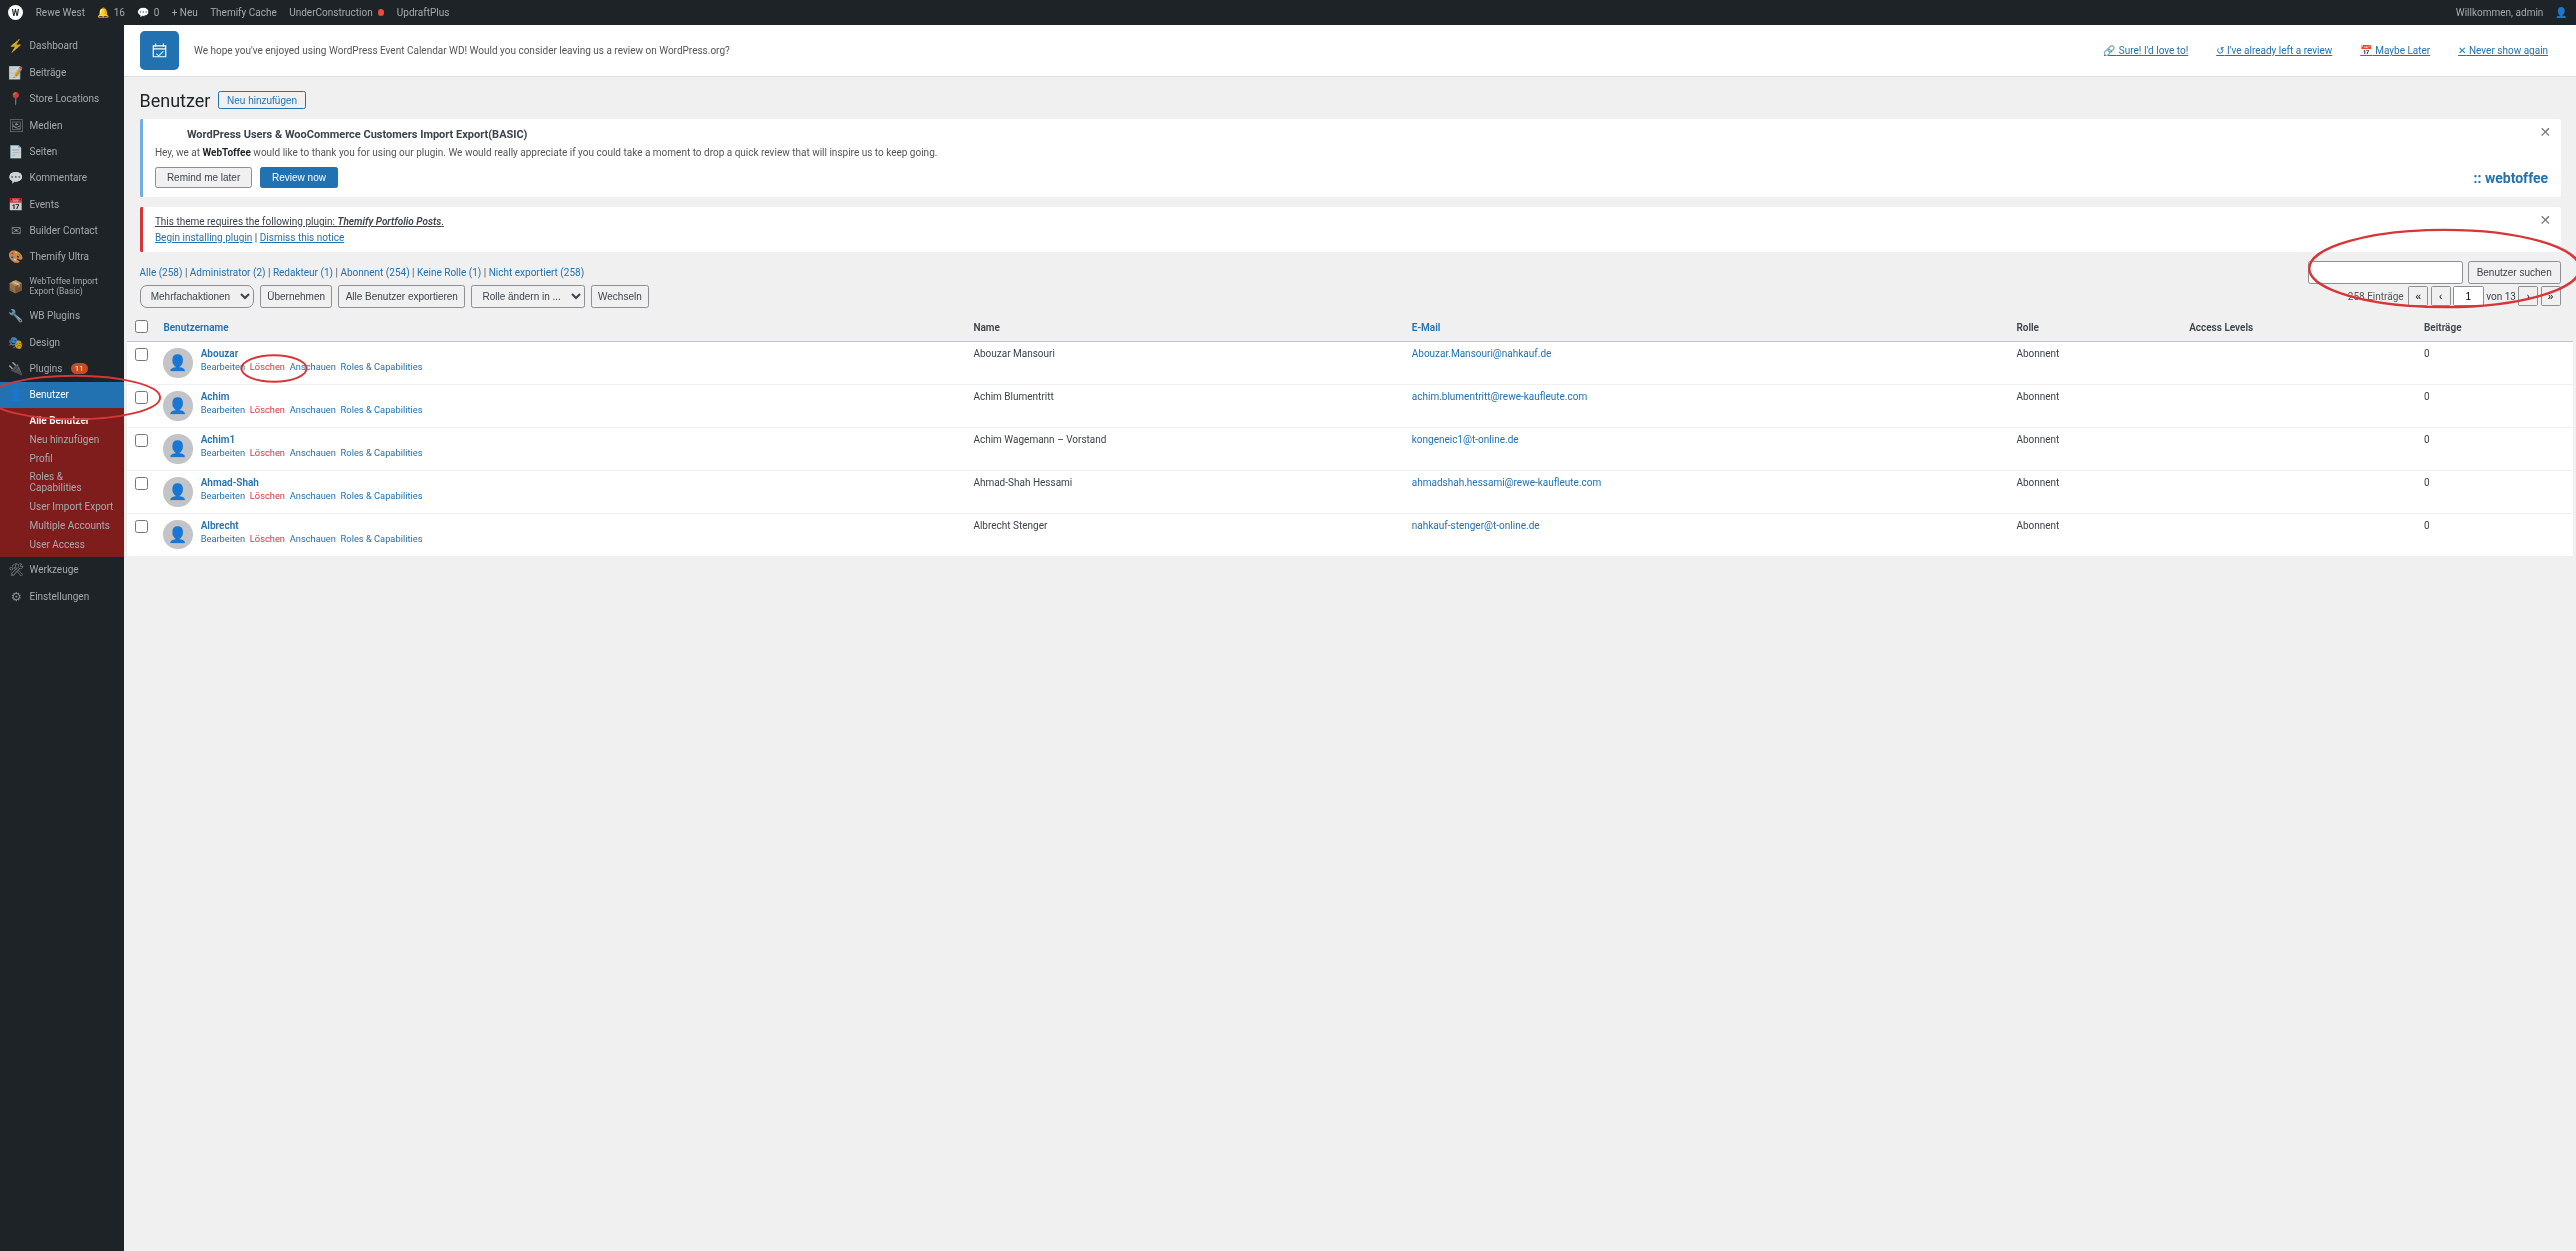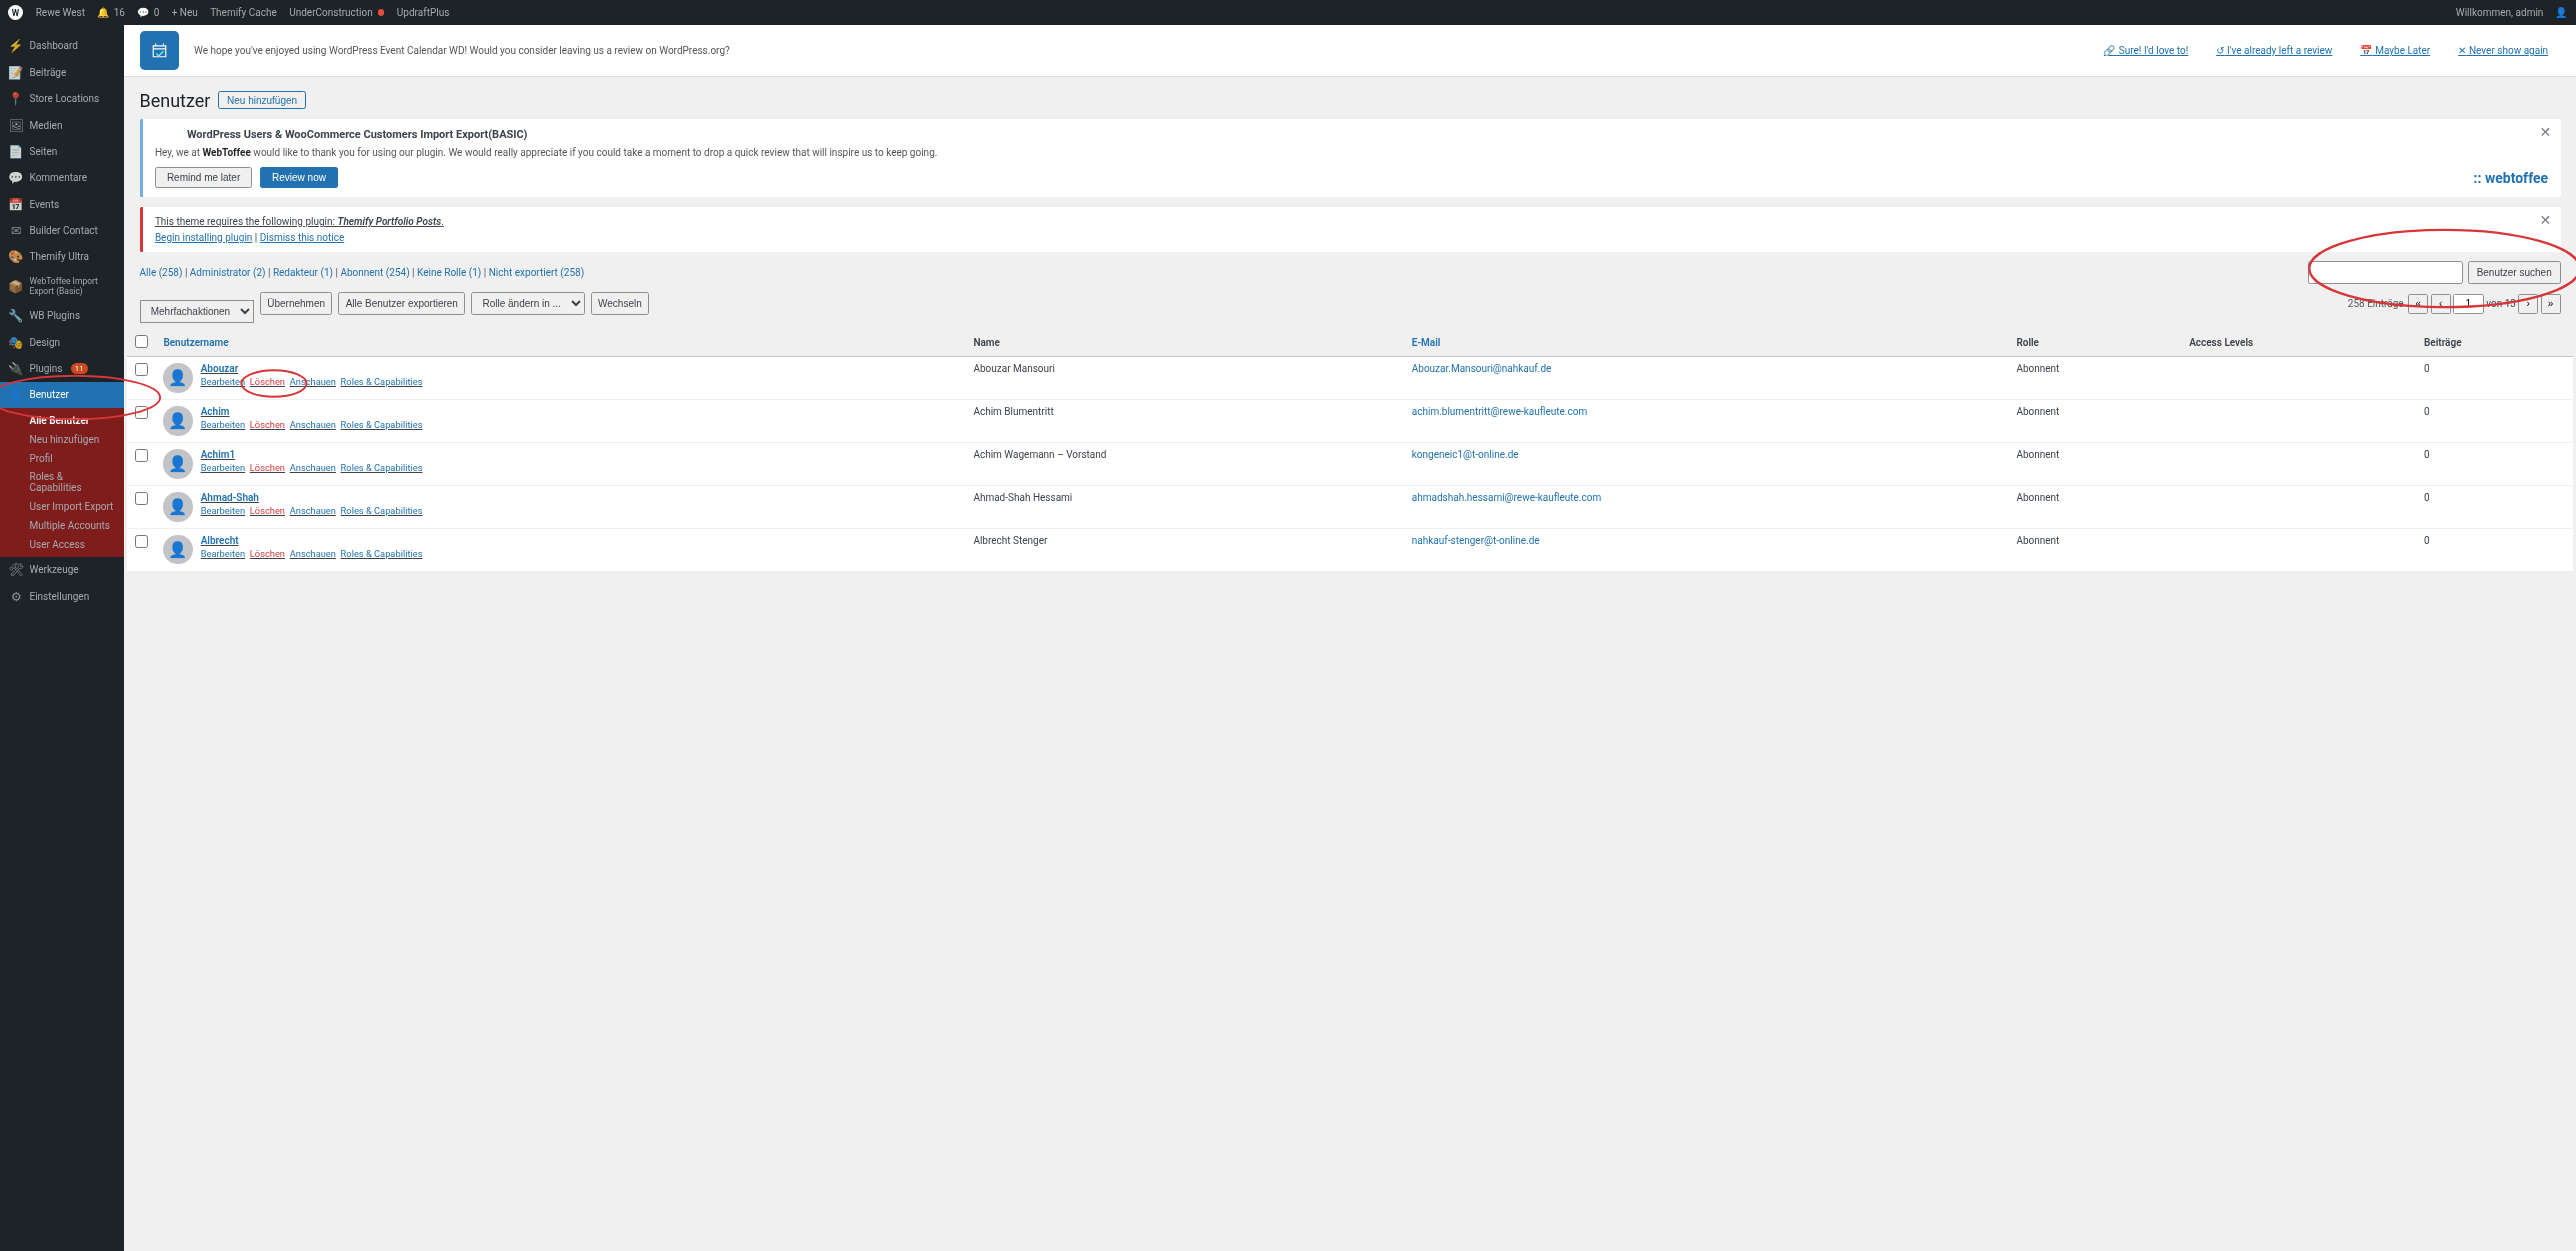--- a/index.html
+++ b/index.html
@@ -174,21 +174,21 @@
       border-bottom: 0.8px solid #f0f0f1;
       font-size: 10px;
       vertical-align: top;
     }
     .user-avatar {
       width: 29.5px; height: 29.5px; background: #c3c4c7; border-radius: 50%;
       display: flex; align-items: center; justify-content: center;
       color: #787c82; font-size: 15.5px; flex-shrink: 0;
     }
     .user-cell { display: flex; align-items: flex-start; gap: 7.8px; }
-    .user-info { display: flex; flex-direction: column; text-decoration: underline; }
+    .user-info { display: flex; flex-direction: column; }
     .user-name-link { color: #2271b1; text-decoration: none; font-weight: 600; }
     .user-actions { display: flex; gap: 4.7px; font-size: 9.3px; margin-top: 1.6px; }
     .user-actions a { color: #2271b1; text-decoration: none; }
     .user-actions a.delete { color: #d63638; position: relative; }
     .email-link { color: #2271b1; text-decoration: none; }
     .checkbox-cell { width: 23px; }
   </style>
 </head>
 <body>
 
@@ -375,21 +375,21 @@
         <button style="height:23px; border:0.8px solid #8c8f94; border-radius:2.3px; background:#f0f0f1; color:#3c434a; padding:0 7.8px; font-size:10px; cursor:pointer;">Benutzer suchen</button>
 
         <svg style="position:absolute; right:-23px; top:-35px; width:279px; height:85px; pointer-events:none;" viewBox="0 0 360 110" width="279" height="85">
           <ellipse cx="180" cy="55" rx="175" ry="50" fill="none" stroke="#d63638" stroke-width="3"></ellipse>
         </svg>
       </div>
     </div>
 
     <div class="tablenav-area">
       <div class="tablenav">
-        <select style="height:23px; border:0.8px solid #8c8f94; border-radius:0; background:#f0f0f1; color:#3c434a; padding:0 6.2px; font-size:10px;margin-top:15px;">
+        <select style="height:23px; border:0.8px solid #8c8f94; border-radius:7px; background:#f0f0f1; color:#3c434a; padding:0 6.2px; font-size:10px;">
           <option>Mehrfachaktionen</option>
           <option>Löschen</option>
         </select>
         <button class="tablenav-btn">Übernehmen</button>
         <button class="tablenav-btn">Alle Benutzer exportieren</button>
         <select style="height:23px; border:0.8px solid #8c8f94; border-radius:2.3px; background:#f0f0f1; color:#3c434a; padding:0 6.2px; font-size:10px;">
           <option>Rolle ändern in ...</option>
           <option>Abonnent</option>
           <option>Redakteur</option>
           <option>Administrator</option>

